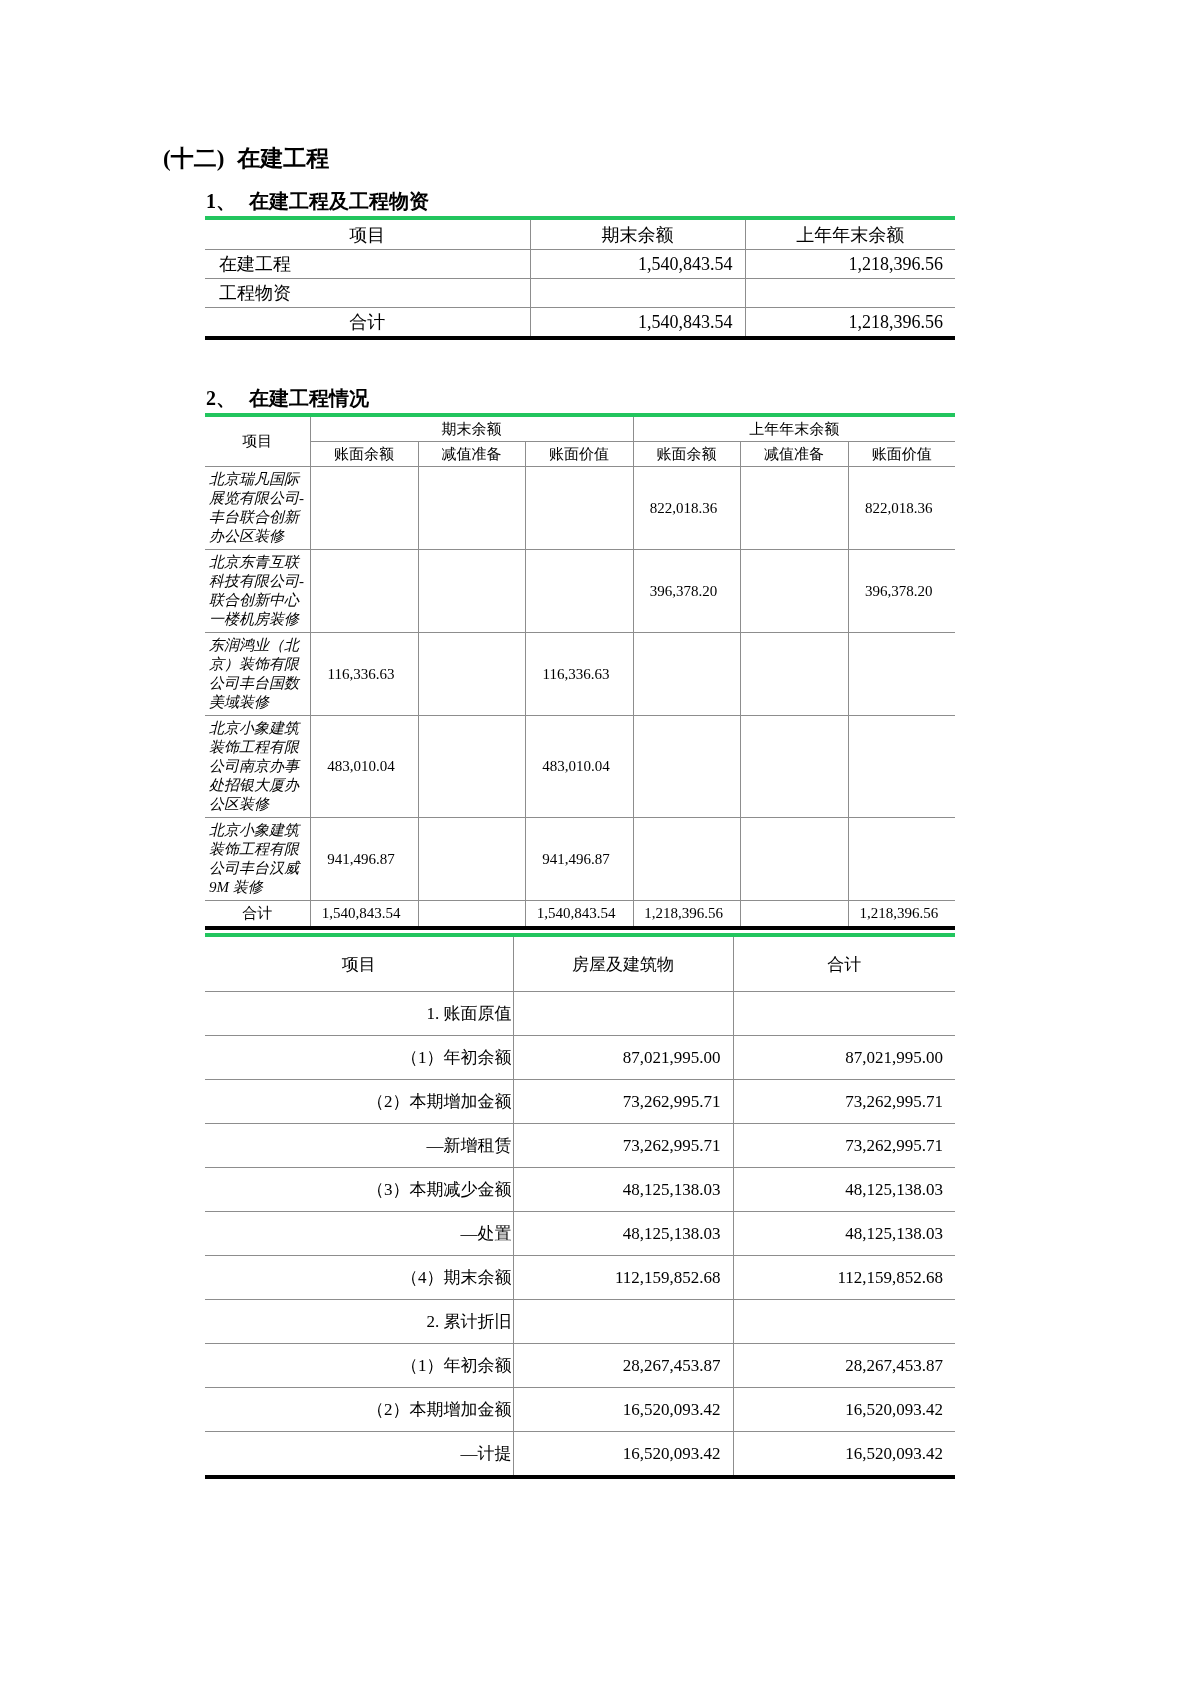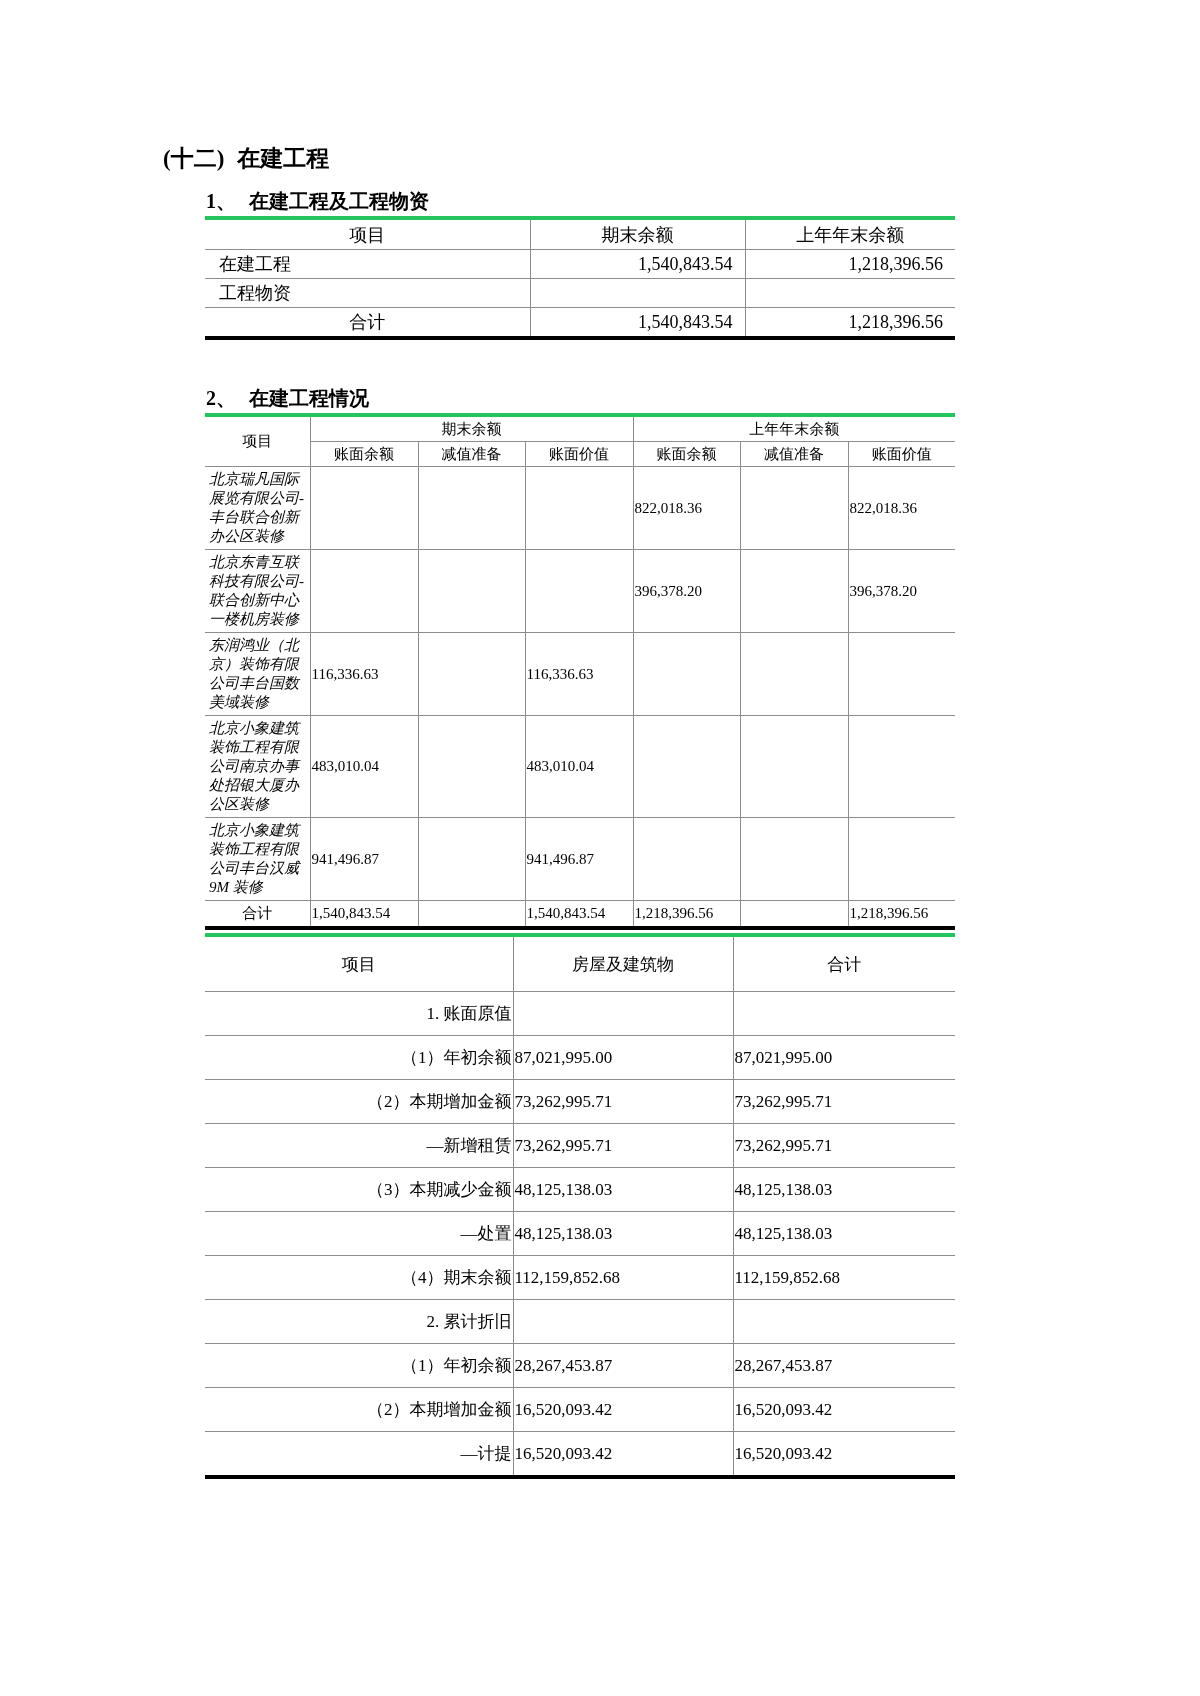--- a/index.html
+++ b/index.html
@@ -35,29 +35,29 @@
   .t1 th { height:27px; text-align:center; }
   .t1 td { height:26px; }
   .t1 .item { text-align:left; padding-left:14px; }
   .t1 .item-center { text-align:center; }
   .t1 .num { text-align:right; padding-right:12px; }
 
   
   .t2 { font-size:15px; }
   .t2 th { height:22px; text-align:center; }
   .t2 td.name { text-align:left; padding:3px 4px; line-height:19px;font-style:italic; }
-  .t2 td.num { text-align:left; padding-right:7px;margin-top:44px; }
+  .t2 td.num { text-align:center; padding-right:7px;margin-top:44px; }
   .t2 td.center { text-align:center; height:23px; }
 
   
   .t3 { font-size:17px; }
   .t3 th { height:52px; text-align:center; }
   .t3 td { height:41px; }
   .t3 .item { text-align:right; padding-left:26px; }
-  .t3 .num { text-align:left; padding-right:12px; }
+  .t3 .num { text-align:right; padding-right:12px; }
 </style>
 </head>
 <body>
 
 <div class="page">
   <div class="content">
 
     <div class="sec-head">
       <span>(十二)</span>
       <span>在建工程</span>

